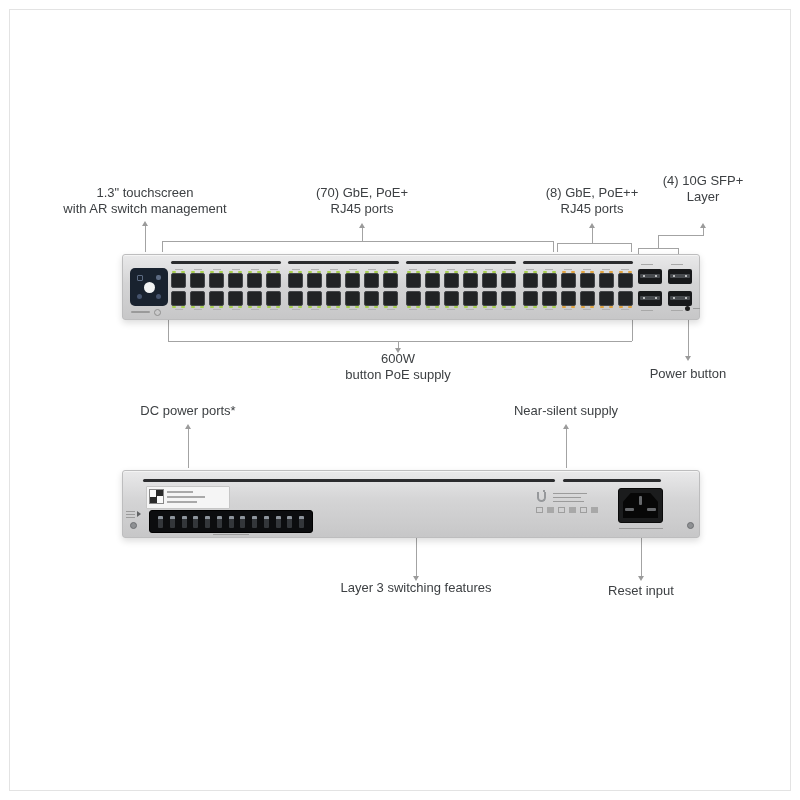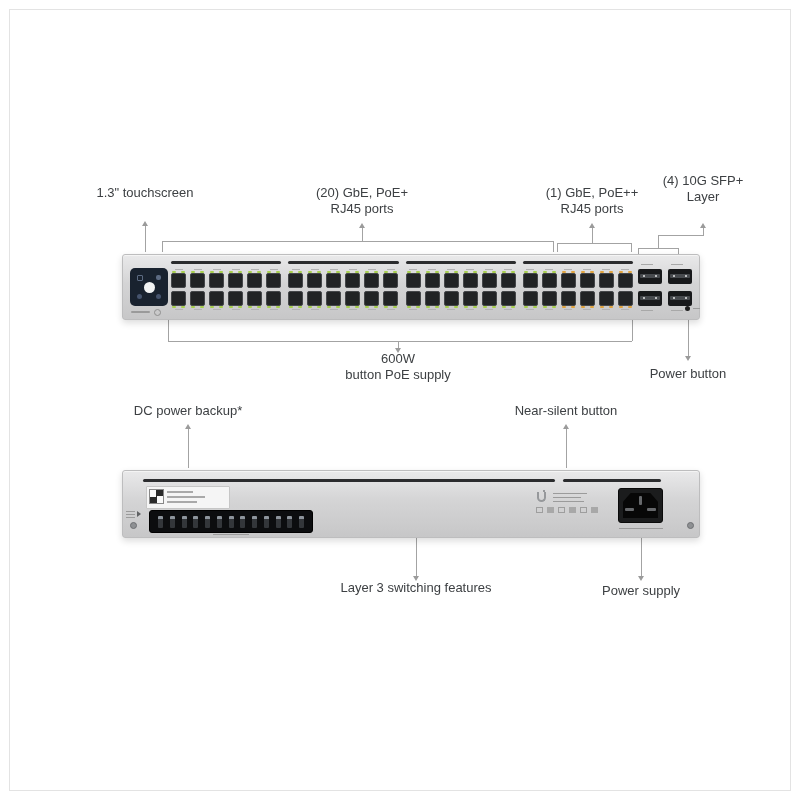--- a/index.html
+++ b/index.html
@@ -98,42 +98,43 @@
   .rear-arrow{position:absolute;width:0;height:0;border-top:3px solid transparent;
     border-bottom:3px solid transparent;border-left:4px solid #5f6163;}
 </style>
 </head>
 <body>
 
 <div class="frame"></div>
 
 <div class="callout" style="left:145px;top:185px;">
   <div>1.3" touchscreen</div>
+  <div>with AR switch management</div>
 </div>
 <div class="callout" style="left:362px;top:185px;">
-  <div>(20) GbE, PoE+</div>
+  <div>(70) GbE, PoE+</div>
   <div>RJ45 ports</div>
 </div>
 <div class="callout" style="left:592px;top:185px;">
-  <div>(1) GbE, PoE++</div>
+  <div>(8) GbE, PoE++</div>
   <div>RJ45 ports</div>
 </div>
 <div class="callout" style="left:703px;top:173px;">
   <div>(4) 10G SFP+</div>
   <div>Layer</div>
 </div>
 <div class="callout" style="left:398px;top:351px;">
   <div>600W</div>
   <div>button PoE supply</div>
 </div>
 <div class="callout" style="left:688px;top:366px;">Power button</div>
-<div class="callout" style="left:188px;top:403px;">DC power backup*</div>
-<div class="callout" style="left:566px;top:403px;">Near-silent button</div>
+<div class="callout" style="left:188px;top:403px;">DC power ports*</div>
+<div class="callout" style="left:566px;top:403px;">Near-silent supply</div>
 <div class="callout" style="left:416px;top:580px;">Layer 3 switching features</div>
-<div class="callout" style="left:641px;top:583px;">Power supply</div>
+<div class="callout" style="left:641px;top:583px;">Reset input</div>
 
 <div>
 
   <div class="arr-up" style="left:142px;top:221px;"></div>
   <div class="vl" style="left:145px;top:226px;height:26px;"></div>
 
   <div class="arr-up" style="left:359px;top:223px;"></div>
   <div class="vl" style="left:362px;top:228px;height:13px;"></div>
   <div class="hl" style="left:162px;top:241px;width:391px;"></div>
   <div class="vl" style="left:162px;top:241px;height:11px;"></div>

